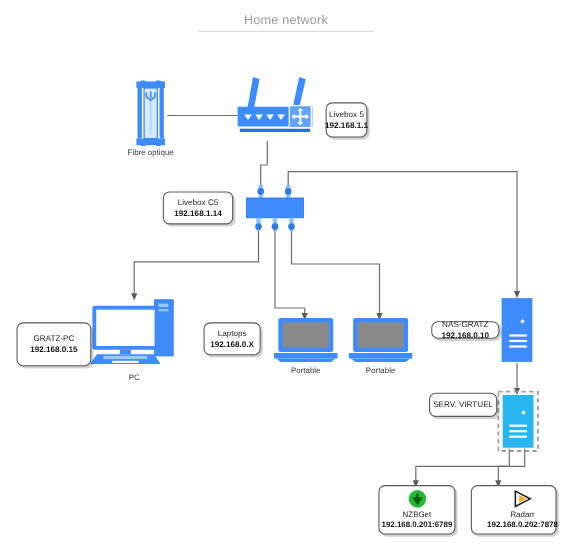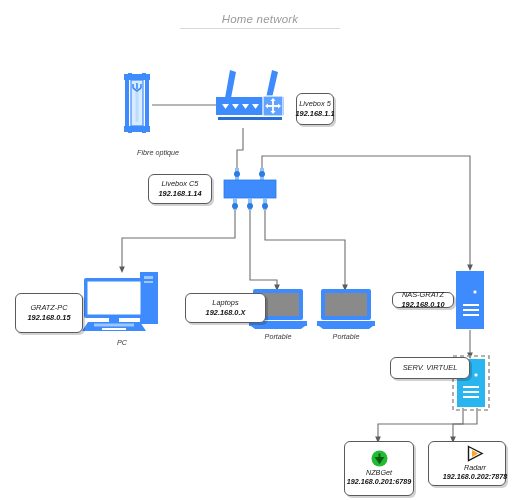--- a/index.html
+++ b/index.html
@@ -8,21 +8,21 @@
   }
   body {
     width: 521px; height: 500px;
     position: relative;
     font-family: "Liberation Sans", sans-serif;
     overflow: hidden;
   }
   #canvas {
     position: absolute;
     left: 0; top: 0;
-    width: 521px; height: 500px; font-style: italic;
+    width: 521px; height: 500px;
   }
   .layer-svg {
     position: absolute;
     left: 0; top: 0;
     width: 521px; height: 500px;
     pointer-events: none;
   }
   .node {
     position: absolute;
   }
@@ -146,21 +146,21 @@
       <rect x="8" y="57" width="4" height="3" fill="#3d8bfd"></rect>
       <rect x="22" y="57" width="4" height="3" fill="#3d8bfd"></rect>
       <rect x="5" y="7" width="4" height="46" fill="#3d8bfd"></rect>
       <rect x="25" y="7" width="4" height="46" fill="#3d8bfd"></rect>
       <rect x="11" y="7" width="12" height="46" fill="#d9ebff" stroke="#3d8bfd" stroke-width="1.2"></rect>
       <rect x="15.5" y="16" width="3" height="33" rx="1.5" fill="#bcdcff"></rect>
       <path d="M13,11 L13,15 M17,10 L17,16 M21,11 L21,15" stroke="#3d8bfd" stroke-width="1.6"></path>
       <path d="M13,15 L17,18 L21,15" stroke="#3d8bfd" stroke-width="1.6" fill="none"></path>
     </svg>
   </div>
-  <div class="caption" style="left:95px; top:148px; width:84px;text-align:right;">Fibre optique</div>
+  <div class="caption" style="left:95px; top:134px; width:84px;">Fibre optique</div>
 
   <div class="node" style="left:210px; top:65px;">
     <svg width="80" height="60" viewBox="0 0 80 60">
 
       <path d="M20,5 L15,33 L21,33 L26,7 z" fill="#3d8bfd"></path>
       <path d="M62,5 L56,33 L62,33 L68,7 z" fill="#3d8bfd"></path>
 
       <rect x="6" y="32" width="68" height="18" fill="#3d8bfd"></rect>
 
       <rect x="8" y="52" width="64" height="3" fill="#2a6fd6"></rect>
@@ -242,21 +242,21 @@
   <div class="node" style="left:317px; top:288px;">
     <svg width="58" height="42" viewBox="0 0 58 42">
       <rect x="4" y="1" width="50" height="31" rx="2" fill="#3d8bfd"></rect>
       <rect x="8" y="5" width="42" height="23" fill="#8a8a8a"></rect>
       <path d="M0,33 L58,33 L58,38 L0,38 z" fill="#3d8bfd"></path>
       <path d="M2,38 L56,38 L52,41 L6,41 z" fill="#3d8bfd"></path>
     </svg>
   </div>
   <div class="caption" style="left:316px; top:332px; width:60px;">Portable</div>
 
-  <div class="label-box" style="left:185px; top:293px; width:81px; height:30px;">
+  <div class="label-box" style="left:185px; top:293px; width:52px; height:30px;">
     <div class="label-name">Laptops</div>
     <div class="label-ip">192.168.0.X</div>
   </div>
 
   <div class="node" style="left:455px; top:270px;">
     <svg width="30" height="60" viewBox="0 0 30 60">
       <rect x="1" y="1" width="28" height="58" fill="#3d8bfd"></rect>
       <circle cx="20" cy="22" r="2" fill="#ffffff" stroke="#3d8bfd" stroke-width="0.8"></circle>
       <rect x="8" y="34" width="16" height="2" fill="#ffffff"></rect>
       <rect x="8" y="39" width="16" height="2" fill="#ffffff"></rect>
@@ -271,25 +271,25 @@
   <div class="node" style="left:452px; top:355px;">
     <svg width="38" height="56" viewBox="0 0 38 56">
       <rect x="1" y="1" width="36" height="54" fill="none" stroke="#9a9a9a" stroke-width="1.6" stroke-dasharray="4,3"></rect>
       <rect x="5" y="4" width="28" height="48" fill="#29b6f0"></rect>
       <circle cx="24" cy="20" r="2" fill="#ffffff" stroke="#29b6f0" stroke-width="0.8"></circle>
       <rect x="11" y="31" width="16" height="2" fill="#ffffff"></rect>
       <rect x="11" y="36" width="16" height="2" fill="#ffffff"></rect>
       <rect x="11" y="41" width="16" height="2" fill="#ffffff"></rect>
     </svg>
   </div>
-  <div class="label-box" style="left:390px; top:357px; width:80px; height:22px;text-align:center;">
+  <div class="label-box" style="left:390px; top:357px; width:62px; height:22px;text-align:center;">
     <div class="label-name">SERV. VIRTUEL</div>
   </div>
 
-  <div class="app-box" style="left:344px; top:441px; width:70px; height:55px;">
+  <div class="app-box" style="left:344px; top:441px; width:70px; height:45px;">
     <div class="app-icon">
       <svg width="17" height="17" viewBox="0 0 17 17">
         <circle cx="8.5" cy="8.5" r="8" fill="#22bb33"></circle>
         <path d="M8.5,3.5 L8.5,9 M5.5,8 L8.5,12.5 L11.5,8 z" stroke="#0b5c13" stroke-width="2" fill="#0b5c13"></path>
       </svg>
     </div>
     <div class="app-name">NZBGet</div>
     <div class="app-ip">192.168.0.201:6789</div>
   </div>
 

